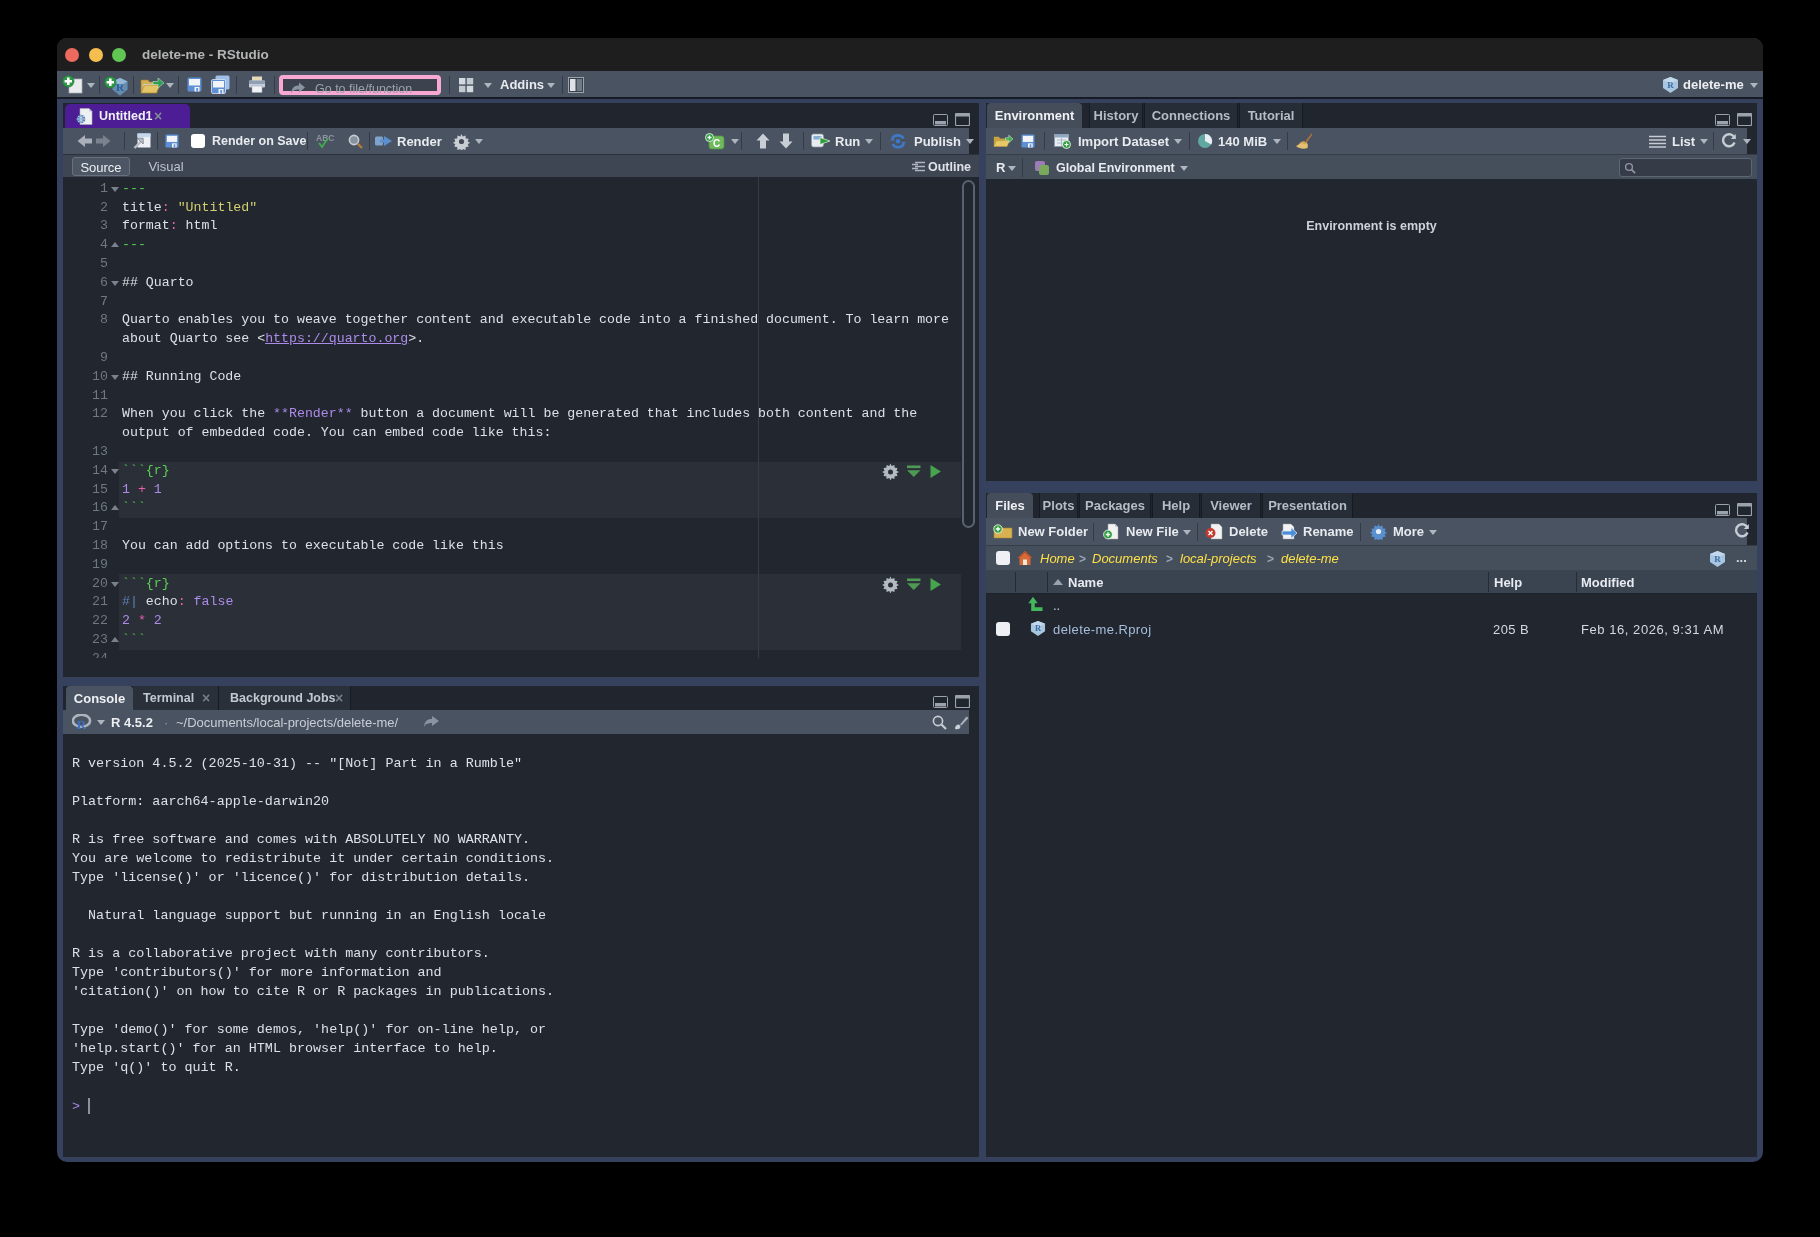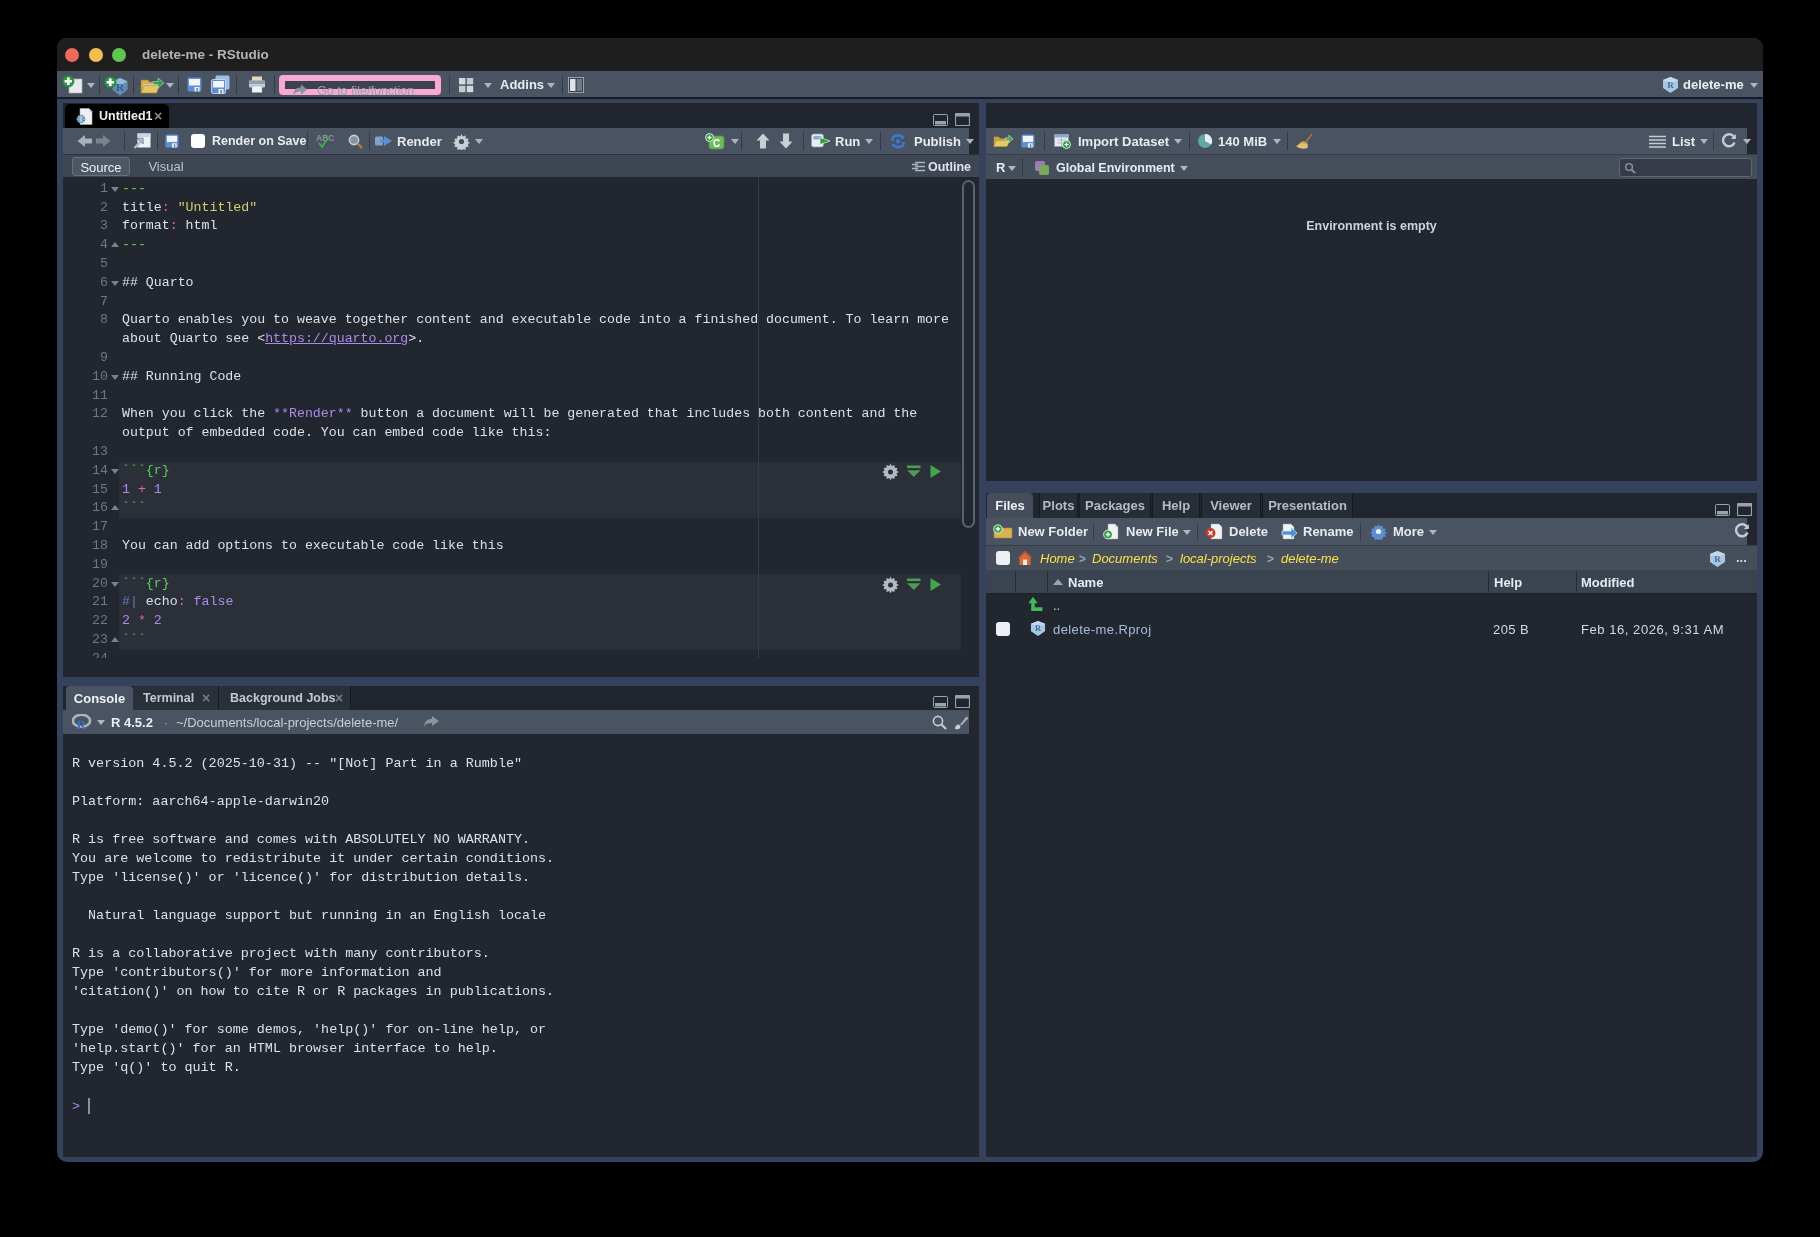--- a/index.html
+++ b/index.html
@@ -101,21 +101,21 @@
 
     <svg style="position:absolute;left:191px;top:5px;" width="18" height="17" viewBox="0 0 18 17">
       <rect x="4" y="0.5" width="10" height="5" fill="#e5d9b8"></rect>
       <rect x="1" y="4.5" width="16" height="7" rx="1" fill="#c5cdd8"></rect>
       <rect x="1" y="4.5" width="16" height="3.5" rx="1" fill="#8fa0b5"></rect>
       <rect x="4" y="10" width="10" height="6.5" fill="#f0f2f5" stroke="#9aa5b2" stroke-width="0.5"></rect>
     </svg>
     <div class="sep" style="left:217px; top:5px; height:18px;"></div>
 
     <div style="position:absolute;left:222px;top:4px;width:162px;height:20px;background:#3c434e;
-      border:6px solid #f9a8d4;border-radius:4px;">
+      border:4px solid #f9a8d4;border-radius:4px;">
       <svg style="position:absolute;left:7px;top:3px;" width="16" height="13" viewBox="0 0 16 13">
         <path d="M1 12 c0.5 -6 3 -8.5 8 -8.5 v-3 l6 5 -6 5 v-3 c-4 0 -6.5 1 -8 4.5 z" fill="#8a93a0"></path>
       </svg>
       <div style="position:absolute;left:32px;top:1px;line-height:18px;font-size:12.5px;color:#99a2ad;">Go to file/function</div>
     </div>
     <div class="sep" style="left:392px; top:5px; height:18px;"></div>
 
     <svg style="position:absolute;left:401px;top:6px;" width="16" height="16" viewBox="0 0 16 16">
       <rect x="1" y="1" width="6.4" height="6.4" fill="#d4d9df"></rect>
         <rect x="8.8" y="1" width="6.4" height="6.4" fill="#c3c9d1"></rect>
@@ -136,21 +136,21 @@
     <svg style="position:absolute;left:1605px;top:5px;" width="17" height="18" viewBox="0 0 17 18">
       <path d="M8.5 1 l7.5 3 v8 l-7.5 5 l-7.5 -5 v-8 z" fill="#a8c6e0"></path>
       <path d="M8.5 1 l7.5 3 l-7.5 3.5 l-7.5 -3.5 z" fill="#c3d8ec"></path>
       <text x="8.5" y="12" font-size="9" fill="#3c6ea5" text-anchor="middle" font-weight="bold" font-family="Liberation Serif">R</text>
     </svg>
     <div style="position:absolute;left:1626px;top:0;height:28px;line-height:28px;font-size:13px;font-weight:bold;color:#eceef1;">delete-me</div>
     <div class="caret" style="left:1693px; top:12px;"></div>
   </div>
   <div class="pane" id="src" style="left:6px; top:65px; width:916px; height:574px;">
     <div class="tabbar">
-      <div style="position:absolute;left:2px;top:1px;width:104px;height:24px;background:#000000;border-radius:5px 5px 0 0;">
+      <div style="position:absolute;left:2px;top:1px;width:125px;height:24px;background:#4c1d95;border-radius:5px 5px 0 0;">
         <svg style="position:absolute;left:11px;top:4px;" width="17" height="17" viewBox="0 0 17 17">
           <path d="M4 0.5 h9 l3 3 v13 h-12 z" fill="#eef0f2" stroke="#aab0b8" stroke-width="0.6"></path>
           <path d="M13 0.5 l3 3 h-3 z" fill="#c6cbd1"></path>
           <circle cx="5" cy="11" r="4.3" fill="#5480bd"></circle>
           <path d="M5 6.7 v8.6 M0.7 11 h8.6 M2 8.2 c1.9 1.5 4.1 1.5 6 0 M2 13.8 c1.9 -1.5 4.1 -1.5 6 0" stroke="#dce4ee" stroke-width="0.8" fill="none"></path>
         </svg>
         <div style="position:absolute;left:34px;top:0;height:24px;line-height:25px;font-size:12.5px;font-weight:bold;color:#eff1f4;">Untitled1</div>
         <div style="position:absolute;left:89px;top:0;height:24px;line-height:24px;font-size:14px;font-weight:bold;color:#828a95;">×</div>
       </div>
       <svg style="position:absolute;left:870px;top:11px;" width="15" height="12" viewBox="0 0 15 12">
@@ -373,20 +373,35 @@
 <div class="col" style="top:229.2px">Type 'contributors()' for more information and</div>
 <div class="col" style="top:248.2px">'citation()' on how to cite R or R packages in publications.</div>
 <div class="col" style="top:286.3px">Type 'demo()' for some demos, 'help()' for on-line help, or</div>
 <div class="col" style="top:305.4px">'help.start()' for an HTML browser interface to help.</div>
 <div class="col" style="top:324.4px">Type 'q()' to quit R.</div>
 <div class="col" style="top:362.5px"><span style="color:#ab87e8">&gt;</span></div>
 <div style="position:absolute;left:25px;top:363.5px;width:1.5px;height:16px;background:#8b929c;"></div>
 </div>
   </div>
   <div class="pane" id="env" style="left:929px; top:65px; width:771px; height:378px;">
+    <div class="tabbar">
+      <div style="position:absolute;left:1px;top:0;width:95px;height:25px;background:#454d5a;border-radius:4px 4px 0 0;
+        text-align:center;line-height:26px;font-size:13px;font-weight:bold;color:#eff1f4;">Environment</div>
+      <div class="rtab" style="left:103px;width:54px;">History</div>
+      <div class="rtab" style="left:158px;width:94px;">Connections</div>
+      <div class="rtab" style="left:253px;width:64px;">Tutorial</div>
+      <svg style="position:absolute;left:729px;top:11px;" width="15" height="12" viewBox="0 0 15 12">
+        <rect x="0.5" y="0.5" width="14" height="11" rx="1" fill="none" stroke="#9aa2ad"></rect>
+        <rect x="2" y="7" width="11" height="3.5" fill="#9aa2ad"></rect>
+      </svg>
+      <svg style="position:absolute;left:751px;top:10px;" width="15" height="13" viewBox="0 0 15 13">
+        <rect x="0.5" y="0.5" width="14" height="12" rx="1" fill="none" stroke="#9aa2ad" stroke-width="1.2"></rect>
+        <rect x="0.5" y="0.5" width="14" height="3" fill="#9aa2ad"></rect>
+      </svg>
+    </div>
     <div class="tbar" style="top:25px; height:26px;">
       <svg style="position:absolute;left:7px;top:6px;" width="20" height="14" viewBox="0 0 24 16">
         <path d="M1 3 h6 l1.5 2 h8 v9.5 h-15.5 z" fill="#c8a441"></path>
         <path d="M1 14.5 l3 -7 h16 l-3 7 z" fill="#e8c96a" stroke="#a8872e" stroke-width="0.5"></path>
         <path d="M15 4 h4 v-3 l5 4.5 -5 4.5 v-3 h-4 z" fill="#3fae4e" stroke="#e8f5e8" stroke-width="0.6"></path>
       </svg>
       <svg style="position:absolute;left:35px;top:6px;" width="14" height="14" viewBox="0 0 15 15">
         <rect x="0.5" y="0.5" width="14" height="14" rx="1.5" fill="#5d8fd4"></rect>
         <rect x="2" y="2" width="11" height="6.5" fill="#f2f4f7"></rect>
         <rect x="7.5" y="10" width="5" height="4.5" fill="#f2f4f7"></rect>

